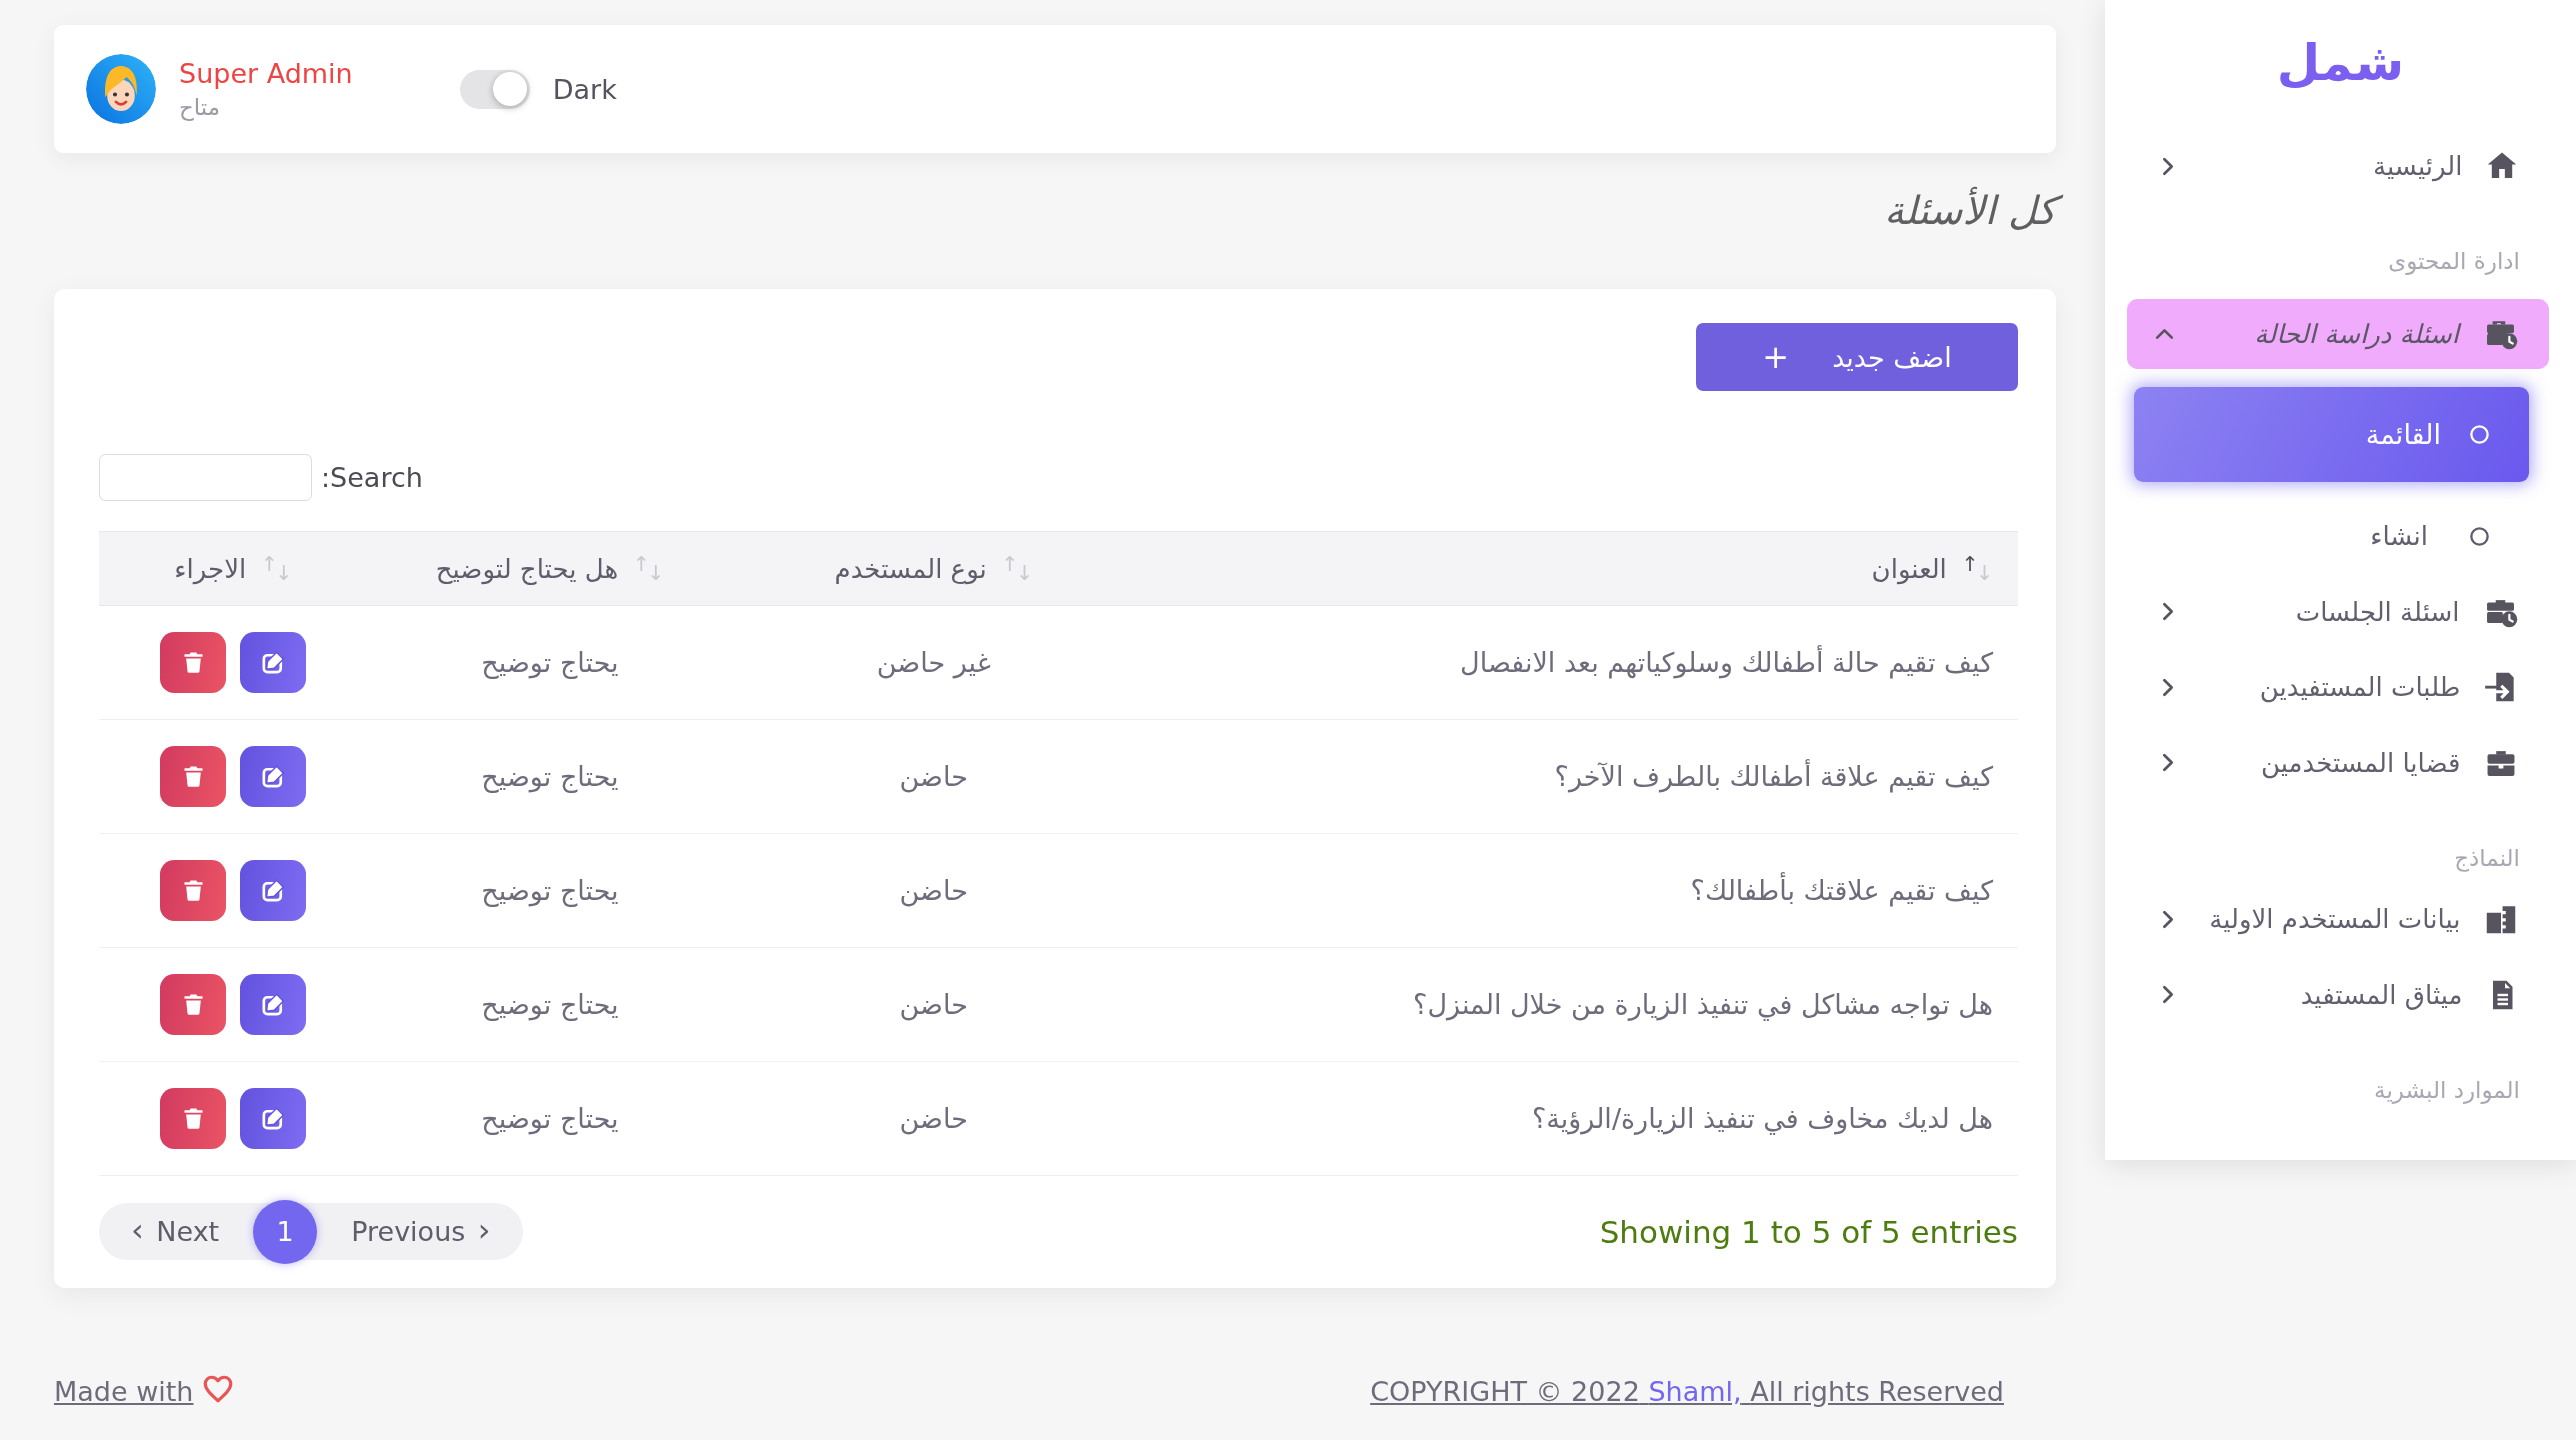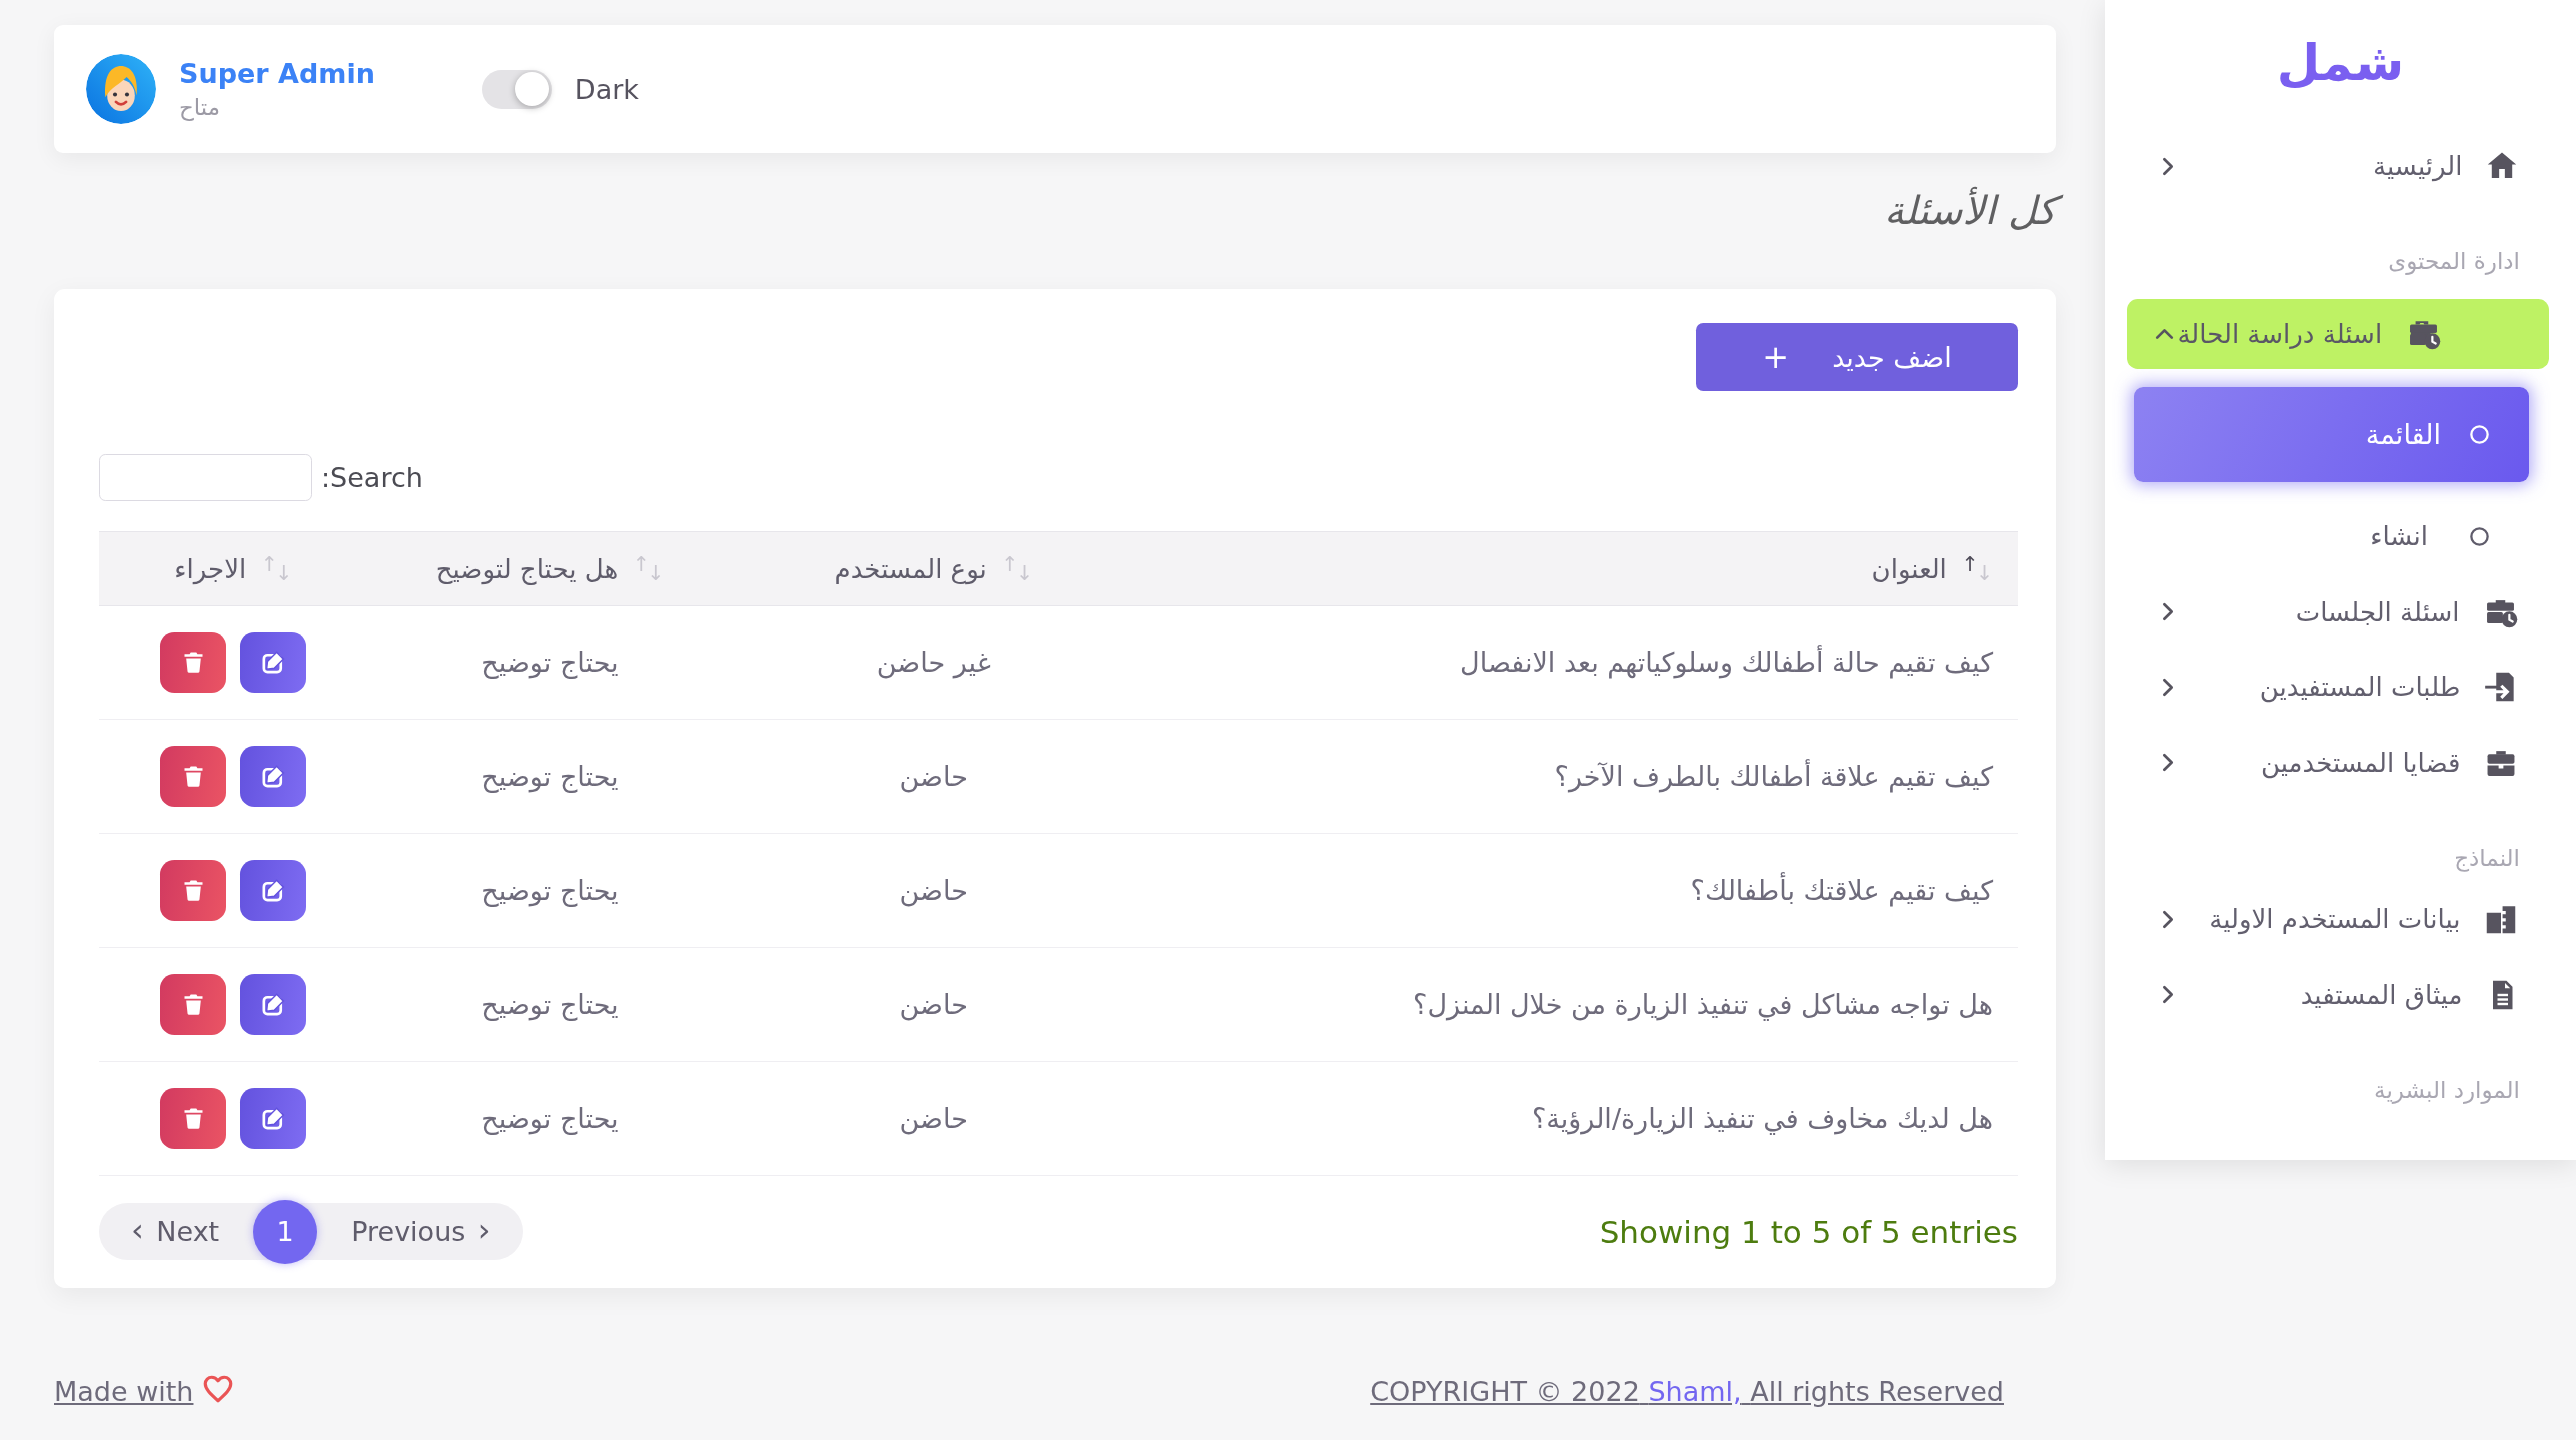--- a/index.html
+++ b/index.html
@@ -26,23 +26,24 @@
     display:flex; align-items:center; justify-content:space-between;
     height:54px; padding:0 56px 0 50px; margin-top:21.5px; cursor:default;
   }
   .nav-item .grp { display:flex; align-items:center; gap:21.5px; }
   .nav-label { font-size:26px; color:#625f6e; }
   .nav-icon svg { display:block; }
   .chev { display:flex; align-items:center; }
   .nav-section { padding:0 56px; margin-top:55px; font-size:23px; color:#a9a7b2; }
   .parent-pill {
     margin:25px 27px 0 22.4px; height:70px; border-radius:10.7px;
-    background:#bef264;
-    display:flex; align-items:center; justify-content:flex-end;
+    background:#f0abfc;
+    display:flex; align-items:center; justify-content:space-between;
     padding:0 29.5px 0 25px;
+    font-style:italic;
   }
   .parent-pill .grp { display:flex; align-items:center; gap:21.5px; }
   .parent-pill .nav-label { color:#5a5766; font-weight:500; }
   .active-pill {
     margin:18px 47px 0 29px; height:95px; border-radius:9px;
     background:linear-gradient(118deg,#8d82f2,#6a59ee);
     box-shadow:0 0 16px 2.7px rgba(115,103,240,.55);
     display:flex; align-items:center; gap:27px;
     padding:0 38px; color:#fff;
   }
@@ -57,21 +58,21 @@
 
   .topcard {
     position:absolute; top:25px; left:54px; right:49px; height:128px;
     background:#fff; border-radius:9px;
     box-shadow:0 5.4px 23px rgba(0,0,0,.06);
     display:flex; align-items:center; direction:ltr;
     padding:0 32px;
   }
   .user { display:flex; align-items:center; gap:23px; }
   .avatar { width:70px; height:70px; border-radius:50%; overflow:hidden; flex:0 0 auto; }
-  .uname { font-size:27px; color:#3b82f6; font-weight:700; }
+  .uname { font-size:27px; color:#ef4444; font-weight:400; }
   .ustatus { font-size:23px; color:#9c9aa5; margin-top:5.4px; }
   .toggle-wrap { display:flex; align-items:center; gap:23px; margin-left:107px; }
   .switch { width:70px; height:39px; border-radius:19.7px; background:#e4e3e6; position:relative; cursor:pointer; }
   .knob { position:absolute; top:2.7px; right:2.7px; width:34px; height:34px; border-radius:50%; background:#fff; box-shadow:0 1.8px 7.2px rgba(0,0,0,.28); }
   .dark-label { font-size:27px; color:#56535f; }
 
   .page-title {
     position:absolute; top:188px; right:49px; left:54px;
     text-align:right; font-size:39px; font-weight:500; color:#5f5f61;font-style:italic;
   }

